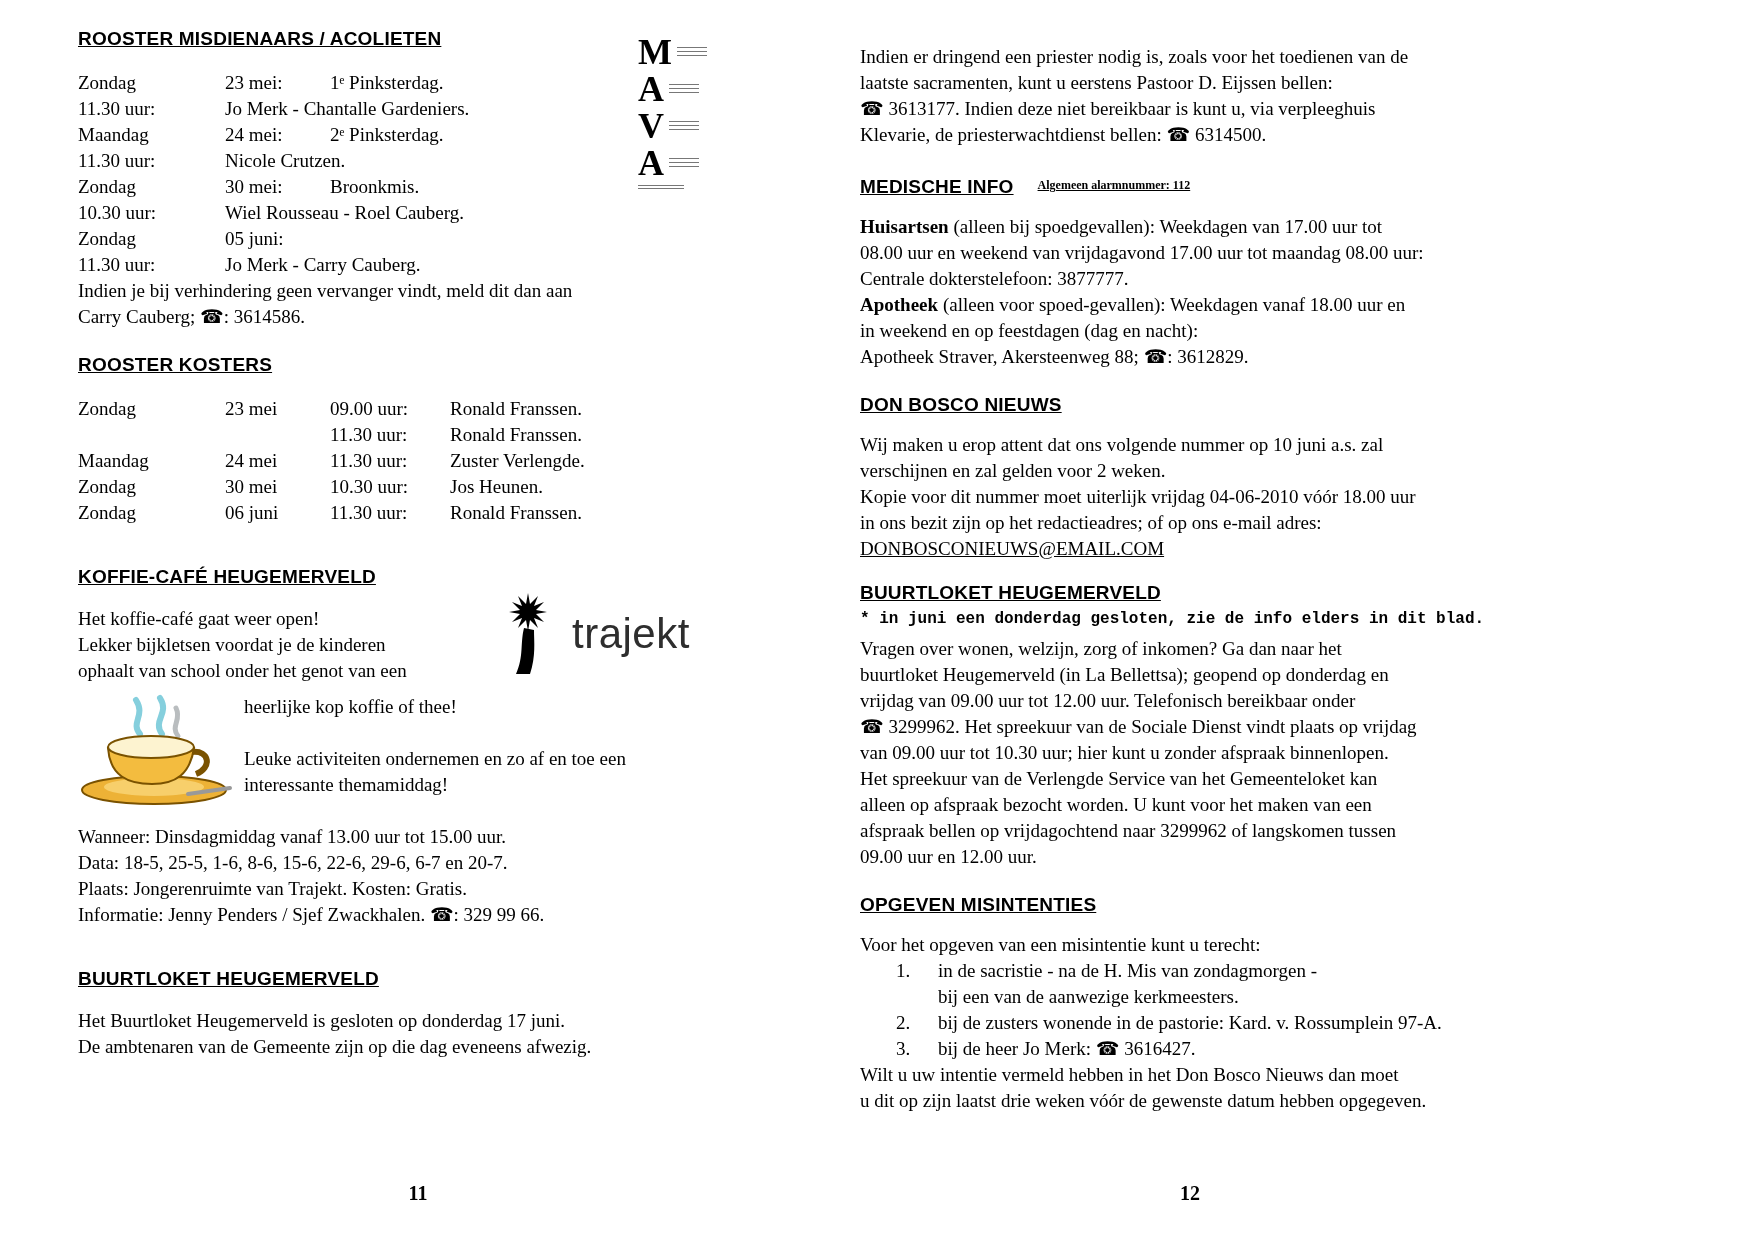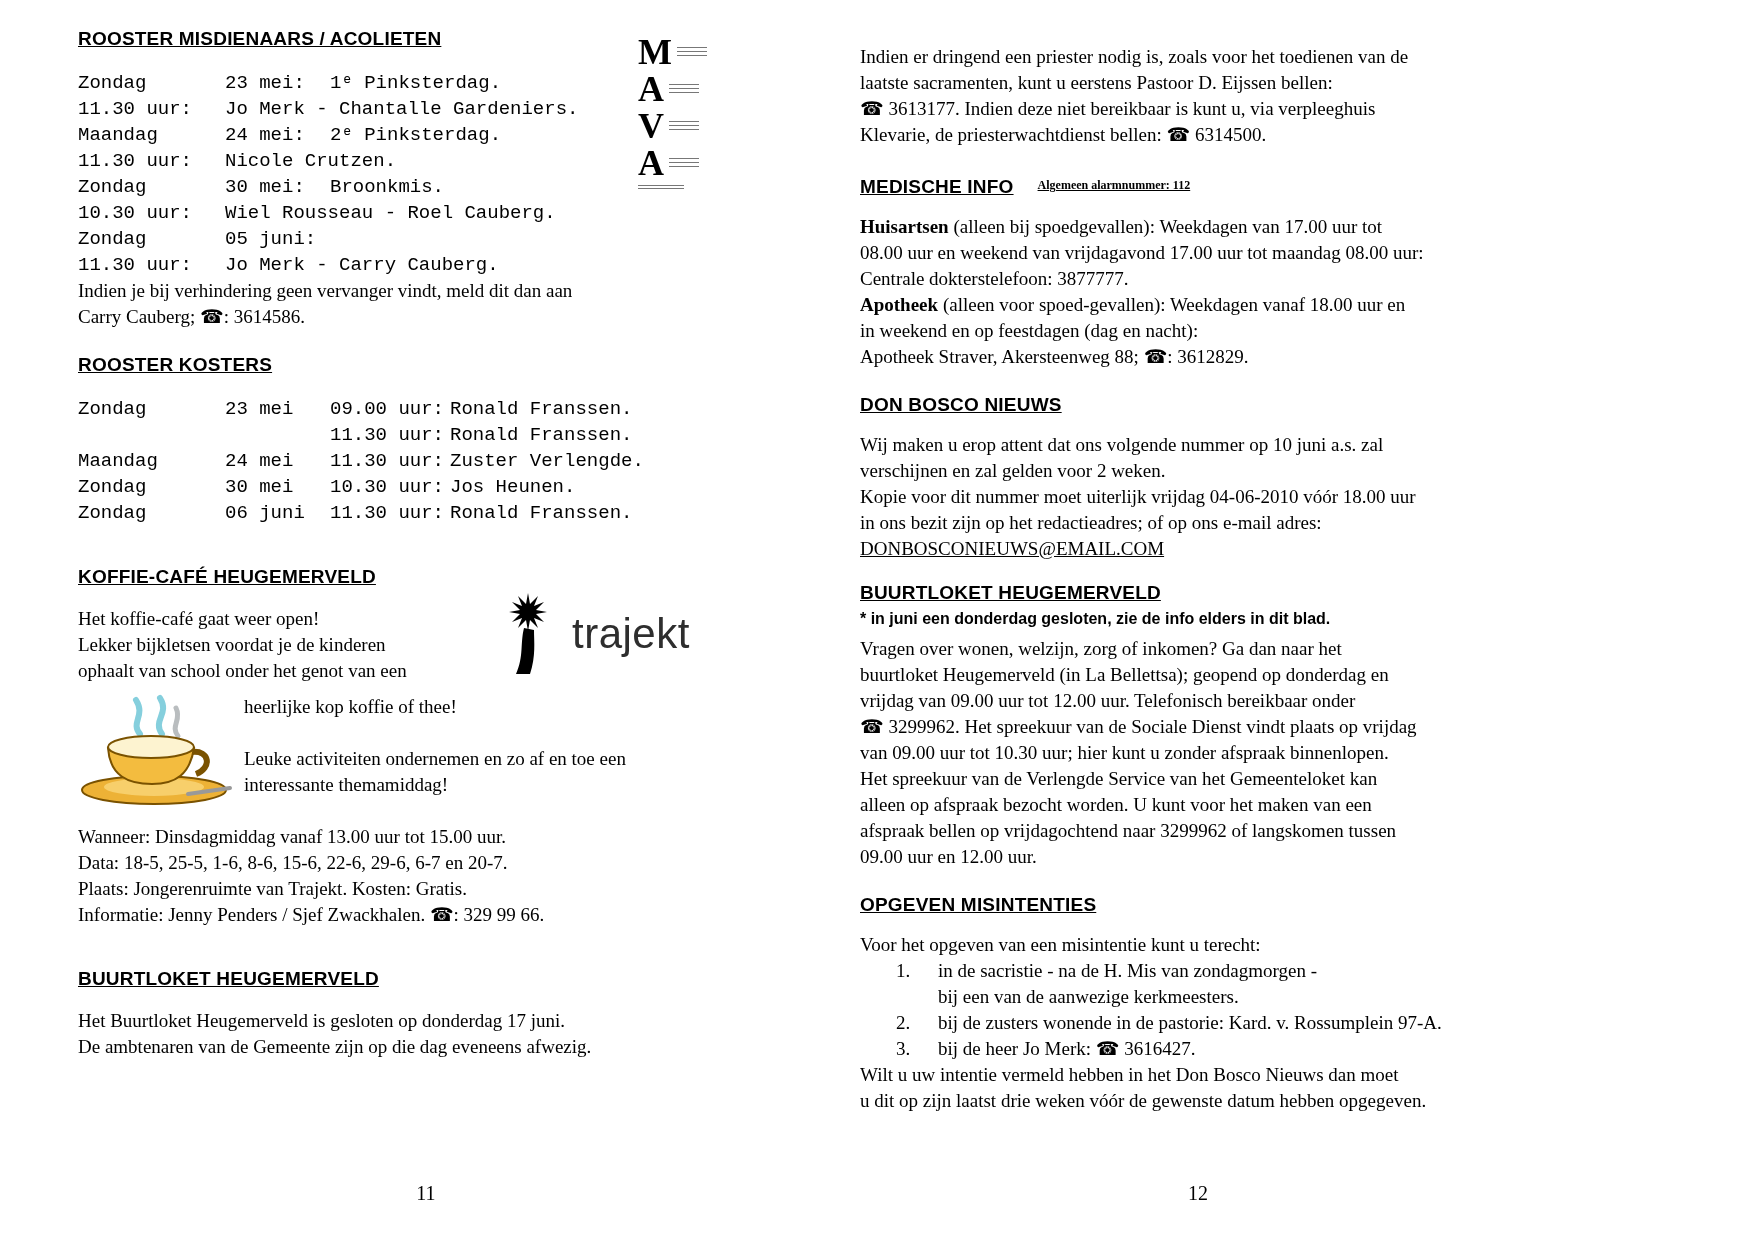--- a/index.html
+++ b/index.html
@@ -23,21 +23,21 @@
   .b { font-weight:bold; }
   .ul { text-decoration:underline; }
 
   .mt2{margin-top:6px}.mt4{margin-top:4px}
   .mt16{margin-top:16px}.mt18{margin-top:18px}.mt20{margin-top:20px}
   .mt24{margin-top:24px}.mt26{margin-top:26px}.mt30{margin-top:24px}
   .mt40{margin-top:40px}
 
   .row3 { display:grid; grid-template-columns:147px 105px 1fr; }
   .row4 { display:grid; grid-template-columns:147px 105px 120px 1fr; }
-  .row3 span,.row4 span { white-space:nowrap;font-family:Liberation Mono, monospace; }
+  .row3 span,.row4 span { white-space:nowrap; }
 
   
   .mav { position:absolute; top:34px; left:560px; width:120px; }
   .mav-row { display:flex; align-items:center; gap:5px; height:37px; }
   .mav-letter { font-family:"Liberation Serif",serif; font-weight:bold; font-size:36px; line-height:37px; }
   .mav-bars { width:30px; height:11px;
     background:repeating-linear-gradient(to bottom,#777 0 1px,transparent 1px 4px); }
   .mav-foot { width:46px; height:6px; margin-top:3px;
     background:repeating-linear-gradient(to bottom,#777 0 1px,transparent 1px 3px); }
 
@@ -45,24 +45,24 @@
   .koffie-intro { position:relative; }
   .trajekt { position:absolute; left:418px; top:-14px; display:flex; align-items:center; gap:14px; }
   .trajekt-text { font-family:"Liberation Sans","DejaVu Sans",sans-serif; font-size:42px; color:#2e2e2e; letter-spacing:0.5px; }
   .koffie-row { display:flex; margin-top:6px; }
   .cup { flex:none; }
   .koffie-beside { margin-left:8px; padding-top:4px; }
 
   
   .medrow { display:flex; gap:24px; align-items:flex-end; }
   .alarm { font-weight:bold; font-size:12px; text-decoration:underline; }
-  .note-s { font-family:Liberation Sans, sans-serif; font-weight:bold; font-size:16px; line-height:22px; }
+  .note-s { font-family:Liberation Mono, monospace; font-weight:bold; font-size:16px; line-height:22px; }
   .li { display:grid; grid-template-columns:42px 1fr; margin-left:36px; }
 
-  .pagenum { position:absolute; bottom:34px; left:8px; width:100%; text-align:center; font-size:20px; }
+  .pagenum { position:absolute; bottom:34px; left:0; width:100%; text-align:center; font-size:20px;font-weight:bold; }
 </style>
 </head>
 <body>
 
 <div class="col left">
 
   <div class="mav">
     <div class="mav-row">
       <span class="mav-letter">M</span>
       <span class="mav-bars"></span>

